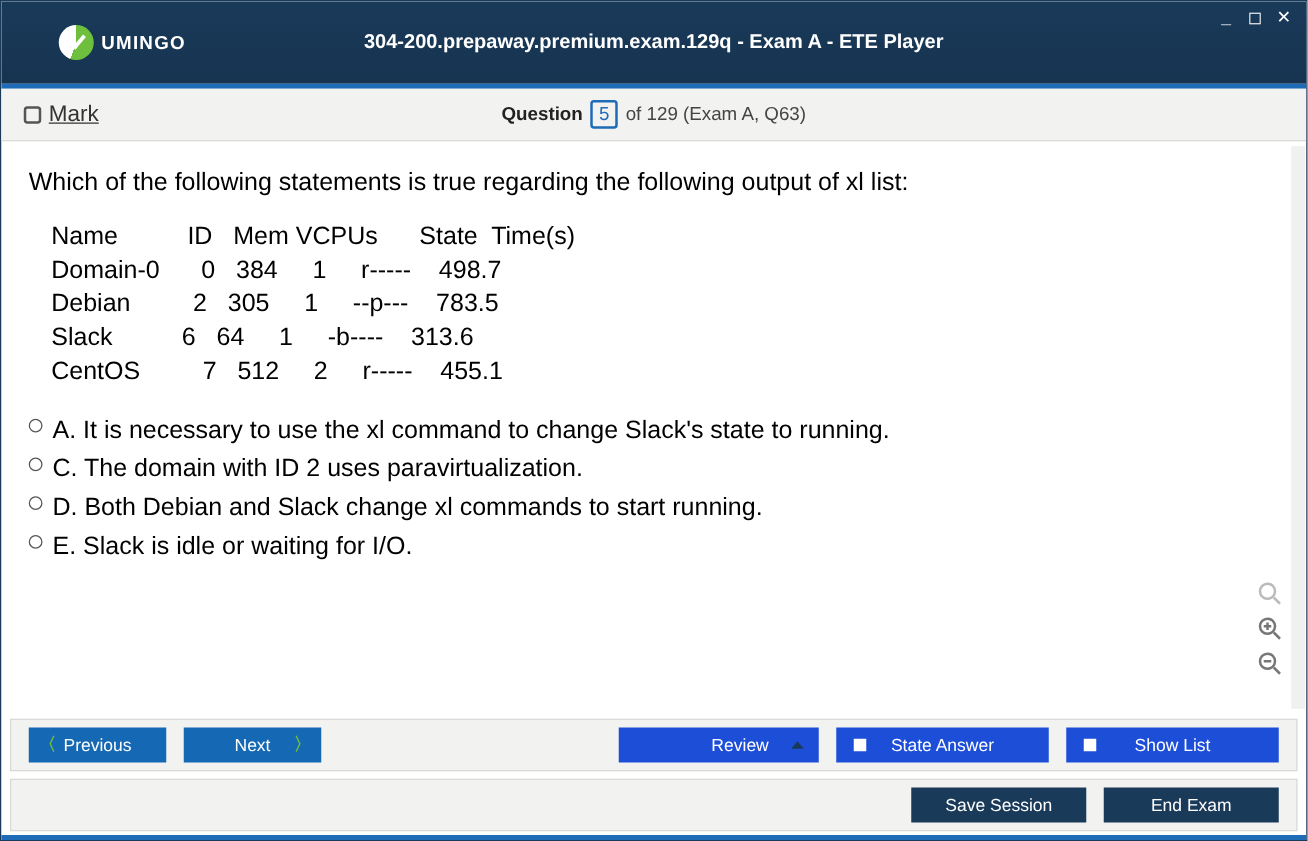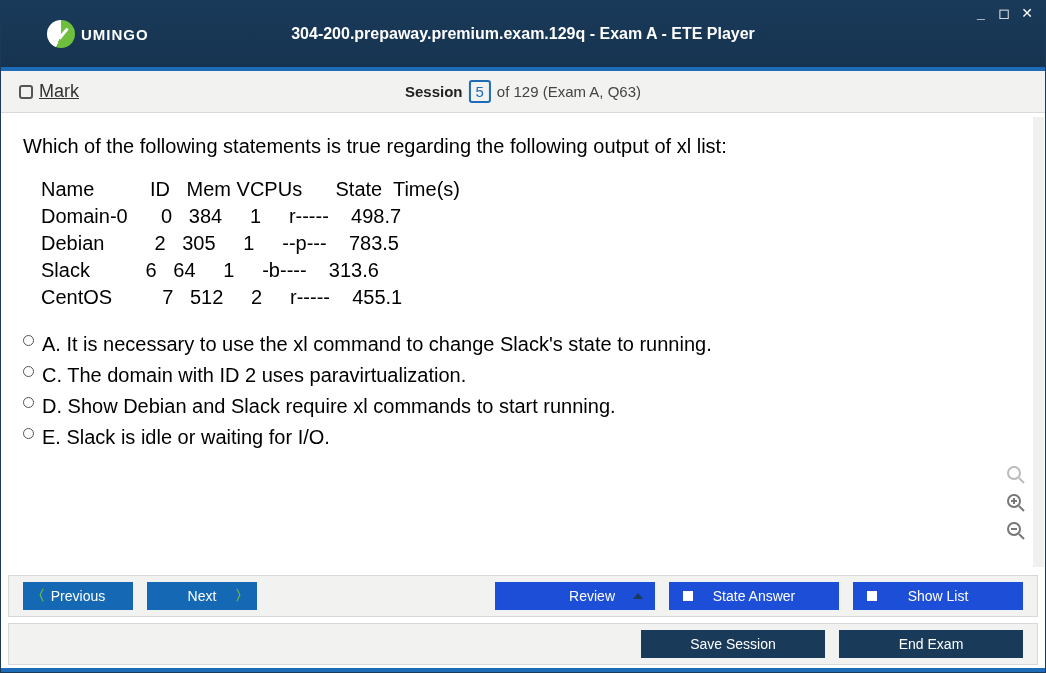--- a/index.html
+++ b/index.html
@@ -44,21 +44,21 @@
 .btn-dark { background:#1a3a5a; }
 .btn-orange { background:#1d4ed8;text-align:right; }
 .btn-nav { width:110px; }
 .btn-nav .chev { position:absolute; color:#6fbf3f; font-weight:bold; font-size:14px; }
 .btn-prev .chev { left:8px; }
 .btn-next .chev { right:8px; }
 .btn-review { width:160px; justify-content:flex-end; padding-right:40px; }
 .btn-review .tri { position:absolute; right:12px; width:0; height:0; border-left:5px solid transparent; border-right:5px solid transparent; border-bottom:6px solid #1a3a5a; }
 .btn-show { width:170px; justify-content:center; }
 .btn-show .sq { position:absolute; left:14px; width:10px; height:10px; background:#fff; }
-.btn-session { width:184px; }
+.btn-session { width:140px; }
 .spacer { flex:1; }
 .bottom-border { position:absolute; bottom:0; left:0; right:0; height:4px; background:#1e6bb8; }
 .scrolltrack { position:absolute; right:1px; top:116px; bottom:105px; width:11px; background:#f0f0ee; }
 </style>
 </head>
 <body>
 
 <div class="titlebar">
   <div class="logo">
     <span class="logo-mark"></span>
@@ -71,21 +71,21 @@
     <span>✕</span>
   </div>
 </div>
 
 <div class="qheader">
   <div class="mark">
     <span class="box"></span>
     <span class="mark-label">Mark</span>
   </div>
   <div class="qcenter">
-    <span class="bold">Session</span>
+    <span class="bold">Question</span>
     <span class="qnum-box">5</span>
     <span>of 129 (Exam A, Q63)</span>
   </div>
 </div>
 
 <div class="scrolltrack"></div>
 
 <div class="qbody">
   <div class="stem">Which of the following statements is true regarding the following output of xl list:</div>
   <div class="console" id="console">Name          ID   Mem VCPUs      State  Time(s)
@@ -97,21 +97,21 @@
       <div class="opt">
         <span class="radio"></span>
         <span class="lab">A. It is necessary to use the xl command to change Slack's state to running.</span>
       </div>
       <div class="opt">
         <span class="radio"></span>
         <span class="lab">C. The domain with ID 2 uses paravirtualization.</span>
       </div>
       <div class="opt">
         <span class="radio"></span>
-        <span class="lab">D. Show Debian and Slack require xl commands to start running.</span>
+        <span class="lab">D. Both Debian and Slack change xl commands to start running.</span>
       </div>
       <div class="opt">
         <span class="radio"></span>
         <span class="lab">E. Slack is idle or waiting for I/O.</span>
       </div>
     </div>
 </div>
 
 <div class="zoomcol">
   <div class="ico">

